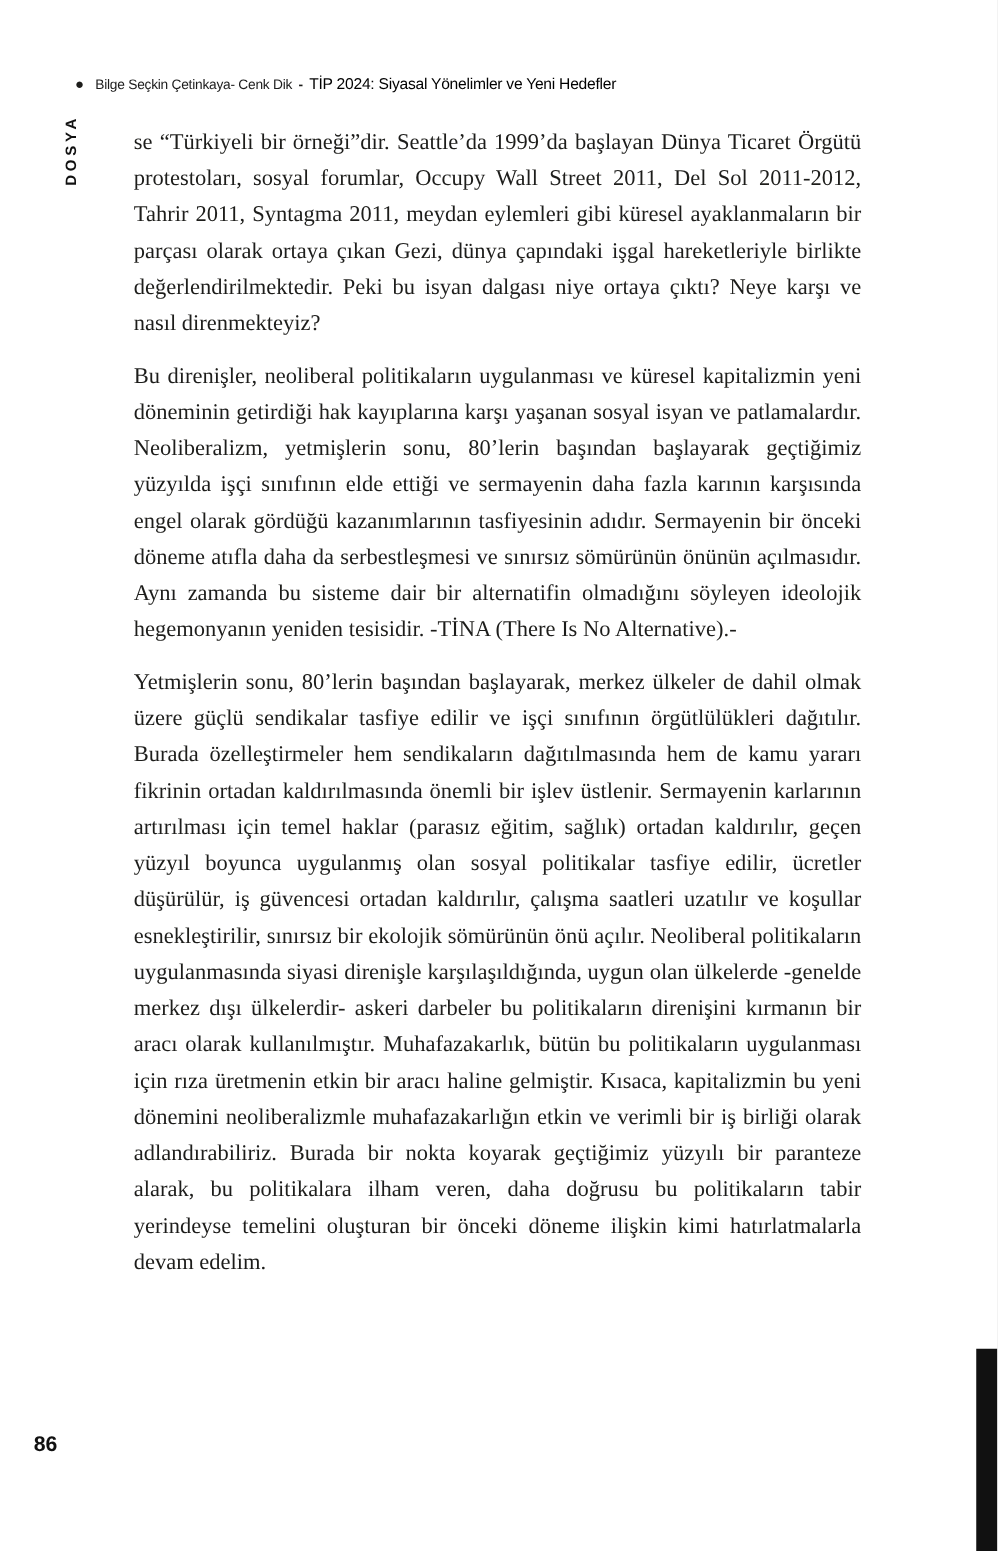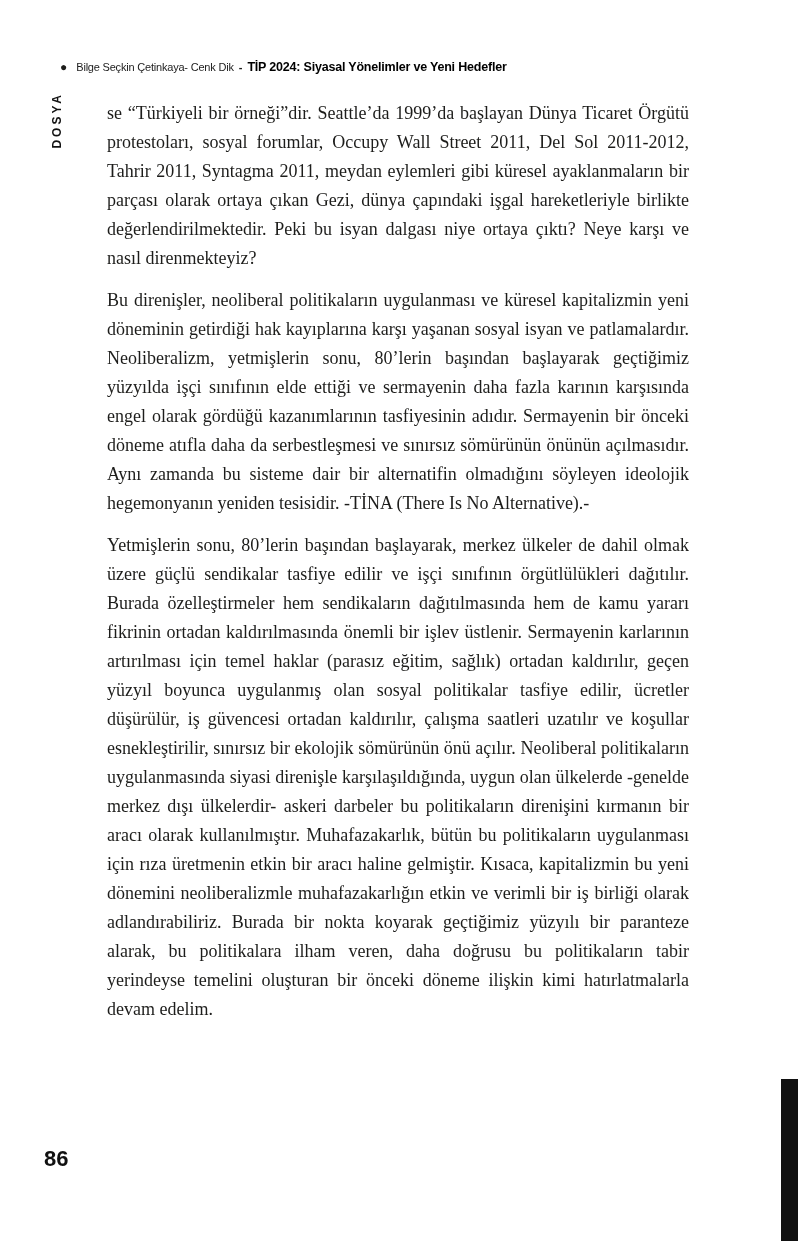--- a/index.html
+++ b/index.html
@@ -39,21 +39,21 @@
     letter-spacing: -0.2px;
     color: #1c1c1c;
   }
   .header .sep {
     font-size: 11px;
     font-weight: 700;
     margin: 0 5px;
   }
   .header .title {
     font-size: 12.5px;
-    font-weight: 700;
+    font-weight: 400;
     letter-spacing: -0.2px;
     color: #000000;
   }
 
   
   .dosya {
     position: absolute;
     left: 50px;
     top: 92px;
     writing-mode: vertical-rl;
@@ -77,24 +77,24 @@
     font-size: 18px;
     line-height: 29px;
     text-align: justify;
     color: inherit;
   }
   .body-text p:last-child { margin-bottom: 0; }
 
   
   .page-number {
     position: absolute;
-    left: 44px;
+    left: 27px;
     top: 1146px;
     font-family: "Liberation Sans", "DejaVu Sans", sans-serif;
-    font-size: 22px;
+    font-size: 17px;
     font-weight: 700;
     color: #111111;
     text-align: right;
   }
 
   
   .thumb-tab {
     position: absolute;
     right: 0;
     bottom: 0;

